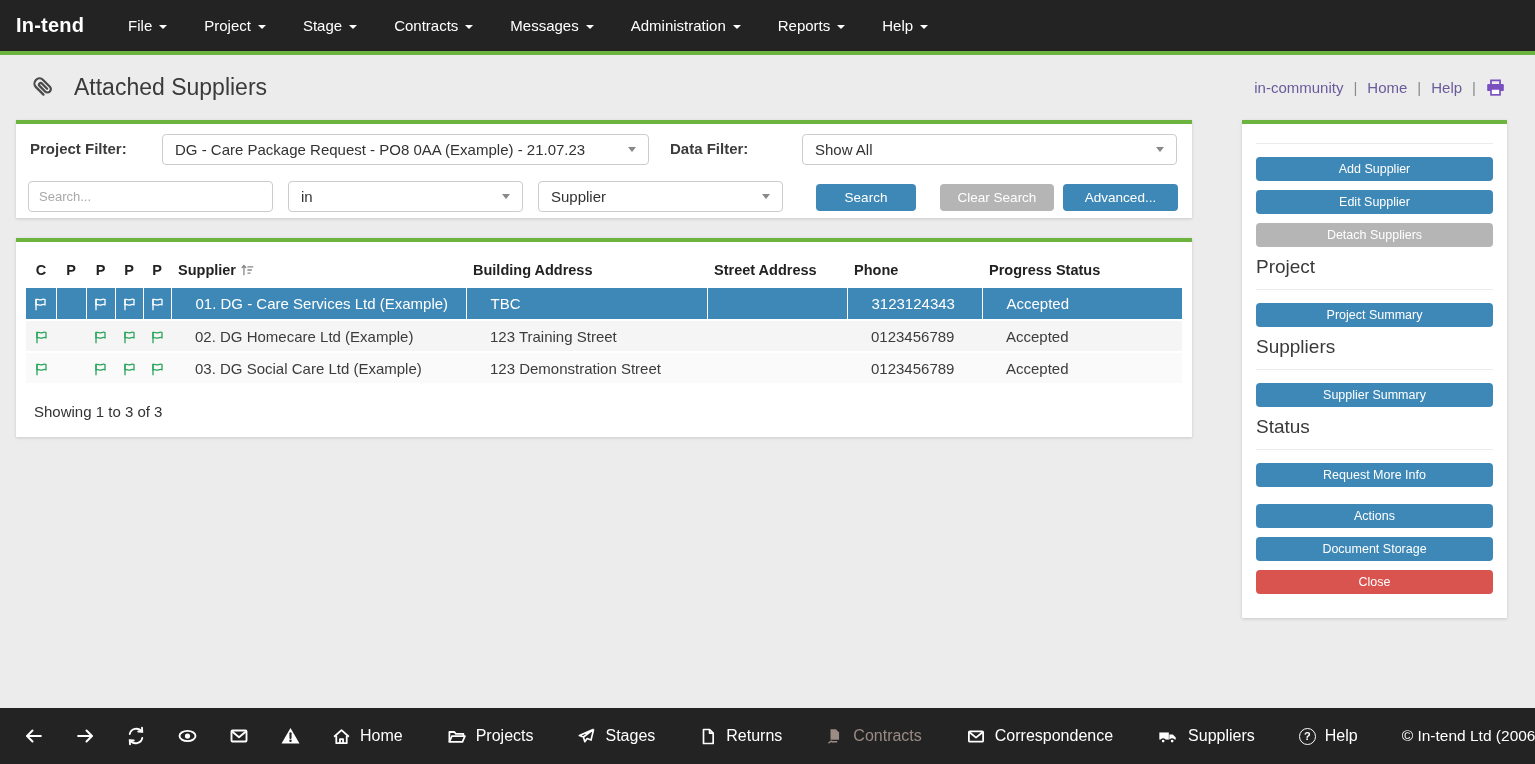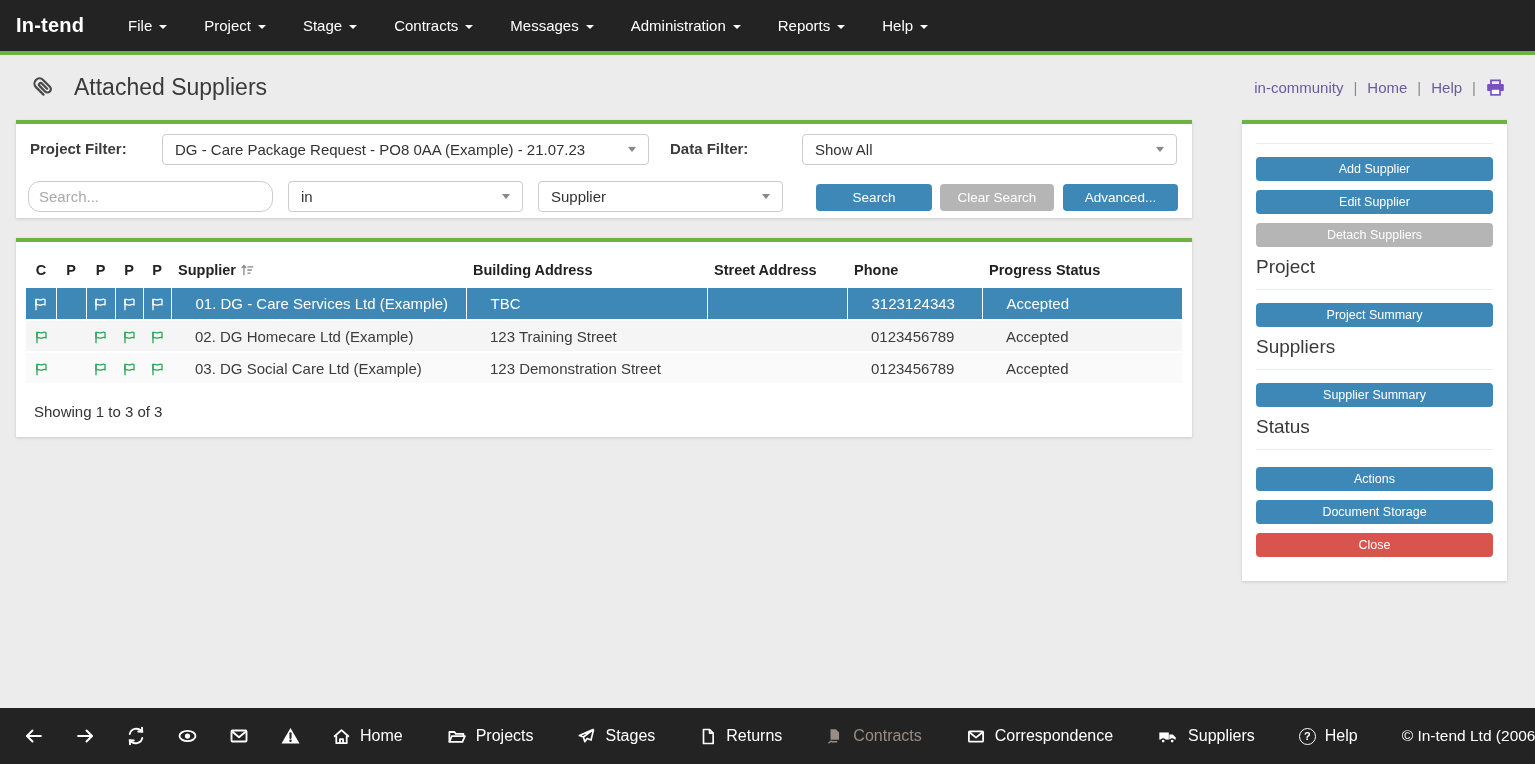--- a/index.html
+++ b/index.html
@@ -38,21 +38,21 @@
   .table-panel{left:16px;top:238px;width:1176px;height:199px;}
   .side-panel{left:1242px;top:120px;width:265px;padding:8px 14px 16px;}
   
   .f-label{position:absolute;font-size:15px;font-weight:bold;color:#3c3c3c;}
   .sel{position:absolute;height:31px;border:1px solid #ccc;border-radius:4px;background:#fff;
     display:flex;align-items:center;justify-content:space-between;padding:0 12px;font-size:15px;
     color:#333;cursor:pointer;}
   .sel .caret-d{width:0;height:0;border-left:4.5px solid transparent;border-right:4.5px solid transparent;
     border-top:5px solid #888;}
   .search-input{position:absolute;left:12px;top:57px;width:245px;height:31px;border:1px solid #ccc;
-    border-radius:12px;padding:0 10px;font-size:15px;font-family:"Liberation Sans",sans-serif;color:#333;}
+    border-radius:4px;padding:0 10px;font-size:13px;font-family:"Liberation Sans",sans-serif;color:#333;}
   .search-input::placeholder{color:#a9a9a9;}
   .btn{border:none;border-radius:4px;color:#fff;font-size:13.5px;cursor:pointer;
     display:flex;align-items:center;justify-content:center;font-family:"Liberation Sans",sans-serif;}
   .btn-blue{background:var(--blue);}
   .btn-gray{background:var(--gray-btn);}
   .btn-red{background:var(--red);}
   .fbtn{position:absolute;top:60px;height:27px;}
   
   table.grid{margin:10px 10px 0 10px;width:1156px;border-collapse:collapse;table-layout:fixed;}
   table.grid th{height:36px;font-size:14.5px;font-weight:bold;color:#222;text-align:left;
@@ -163,21 +163,21 @@
   </div>
   <input class="search-input" type="text" placeholder="Search..." style="">
   <div class="sel" style="left:272px;top:57px;width:235px;">
     <span>in</span>
     <span class="caret-d"></span>
   </div>
   <div class="sel" style="left:522px;top:57px;width:245px;">
     <span>Supplier</span>
     <span class="caret-d"></span>
   </div>
-  <button class="btn btn-blue fbtn" style="left:800px;width:116px;">Search</button>
+  <button class="btn btn-blue fbtn" style="left:800px;width:100px;">Search</button>
   <button class="btn btn-gray fbtn" style="left:924px;width:114px;">Clear Search</button>
   <button class="btn btn-blue fbtn" style="left:1047px;width:115px;">Advanced...</button>
 </div>
 
 <div class="panel table-panel">
   <table class="grid">
     <colgroup>
       <col style="width:30px">
         <col style="width:30px">
         <col style="width:29px">
@@ -319,20 +319,21 @@
   <div class="side-h">Project</div>
   <hr class="side-div">
   <button class="btn btn-blue sbtn">Project Summary</button>
 
   <div class="side-h">Suppliers</div>
   <hr class="side-div">
   <button class="btn btn-blue sbtn">Supplier Summary</button>
 
   <div class="side-h">Status</div>
   <hr class="side-div">
+  <button class="btn btn-blue sbtn">Request More Info</button>
   <button class="btn btn-blue sbtn gap-top">Actions</button>
   <button class="btn btn-blue sbtn">Document Storage</button>
   <button class="btn btn-red sbtn" style="margin-bottom:8px;">Close</button>
 </div>
 
 <div class="footer">
   <span class="f-ico">
     <svg width="20" height="20" viewBox="0 0 16 16" fill="none" stroke="currentColor" stroke-width="1.6" stroke-linecap="round" stroke-linejoin="round">
         <path d="M13.5 8 H2.8"></path>
         <path d="M6.8 3.6 L2.4 8 l4.4 4.4"></path>

